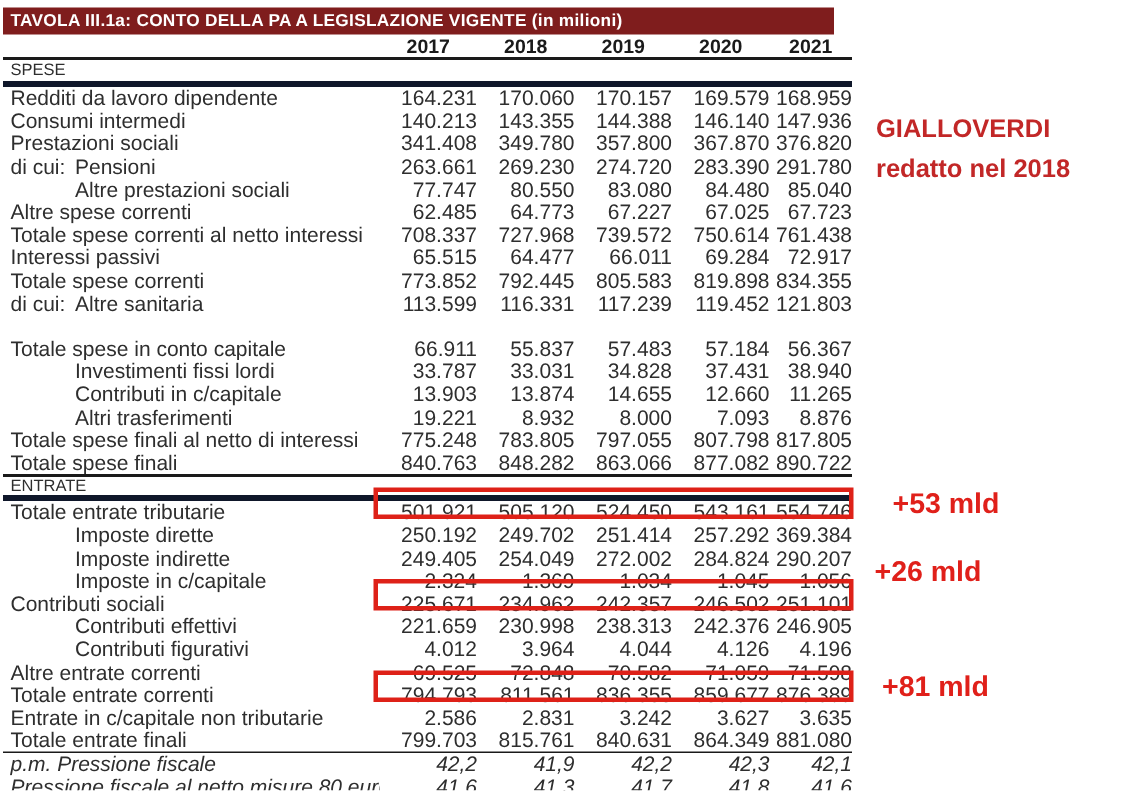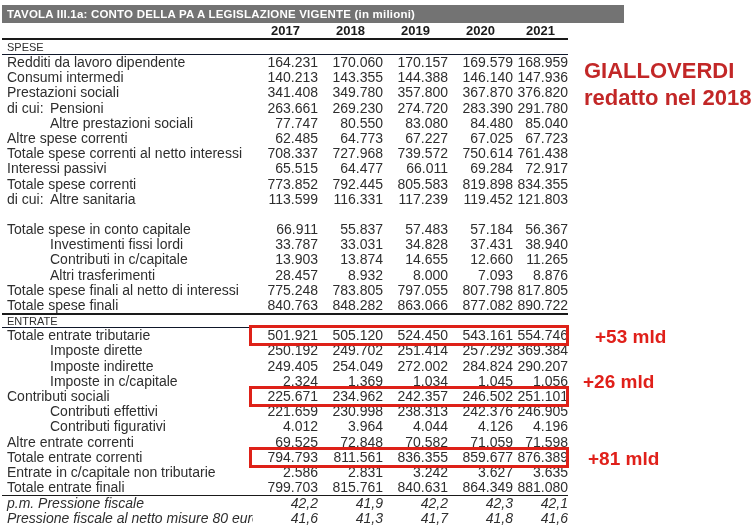--- a/index.html
+++ b/index.html
@@ -2,54 +2,54 @@
 <html><head>
 <meta charset="utf-8">
 <style>
   html,body{margin:0;padding:0;background:#ffffff;}
   .canvas{
     position:relative;width:754px;height:527px;background:#ffffff;overflow:hidden;
     font-family:"Liberation Sans",sans-serif;
   }
   .table-wrap{position:absolute;left:2px;top:5px;width:566px;}
   .title-bar{
-    width:622px;height:18px;line-height:18px;box-sizing:border-box;
-    background:#737373;color:#ffffff;font-weight:bold;font-size:11.5px;
+    width:554px;height:18px;line-height:18px;box-sizing:border-box;
+    background:#7f1d1d;color:#ffffff;font-weight:bold;font-size:11.5px;
     padding-left:5px;letter-spacing:0.2px;white-space:nowrap;overflow:hidden;
   }
   .years-row{
     display:flex;height:15px;line-height:15px;border-bottom:2px solid #1a1a1a;
     font-weight:bold;font-size:13px;color:#1a1a1a;
   }
   .years-row .spacer{flex:1;}
   .years-row .ycell{width:65px;text-align:center;box-sizing:border-box;}
   .years-row .ycell:last-child{width:55px;}
   .section-row{
     height:14px;line-height:14px;font-size:11px;color:#2e2e2e;
-    border-bottom:1px solid #0f172a;padding-left:5px;box-sizing:content-box;
+    border-bottom:4px solid #0f172a;padding-left:5px;box-sizing:content-box;
   }
   .section-row.entrate{border-top:2px solid #1a1a1a;height:12px;line-height:12px;}
   .rows-block{width:100%;}
   #entrate-rows{border-bottom:1px solid #1a1a1a;}
   .row{display:flex;height:15.2px;line-height:15.2px;font-size:14px;color:#2e2e2e;}
   .row.blank{height:15.2px;}
   .row.italic{font-style:italic;}
   .cell.label{flex:1;display:flex;white-space:nowrap;overflow:hidden;}
   .cell.label .prefix{width:38px;margin-left:5px;flex:none;}
   .cell.label .name{padding-left:5px;}
   .cell.label .name.ind{padding-left:48px;}
   .cell.v{width:65px;text-align:right;flex:none;}
   .row .cell.v:last-child{width:55px;}
   .hl-box{
     position:absolute;left:249px;width:320px;height:21px;
     border:3px solid #DE2118;box-sizing:border-box;pointer-events:none;
   }
   #hl-1{top:325px;} #hl-2{top:386px;} #hl-3{top:447px;}
   .note{
-    position:absolute;left:584px;top:57px;font-weight:bold;font-size:22px;
+    position:absolute;left:584px;top:72px;font-weight:bold;font-size:17px;
     line-height:27px;color:#C22727;white-space:nowrap;
   }
   .delta{
     position:absolute;font-weight:bold;font-size:19px;height:21px;line-height:21px;
     color:#E0201A;white-space:nowrap;
   }
   #delta-1{left:595px;top:326px;}
   #delta-2{left:583px;top:371px;}
   #delta-3{left:588px;top:448px;}
 </style>
@@ -203,21 +203,21 @@
           <div class="cell v">13.903</div>
           <div class="cell v">13.874</div>
           <div class="cell v">14.655</div>
           <div class="cell v">12.660</div>
           <div class="cell v">11.265</div>
         </div>
         <div class="row">
           <div class="cell label">
             <span class="name ind">Altri trasferimenti</span>
           </div>
-          <div class="cell v">28.457</div>
+          <div class="cell v">19.221</div>
           <div class="cell v">8.932</div>
           <div class="cell v">8.000</div>
           <div class="cell v">7.093</div>
           <div class="cell v">8.876</div>
         </div>
         <div class="row">
           <div class="cell label">
             <span class="name">Totale spese finali al netto di interessi</span>
           </div>
           <div class="cell v">775.248</div>

